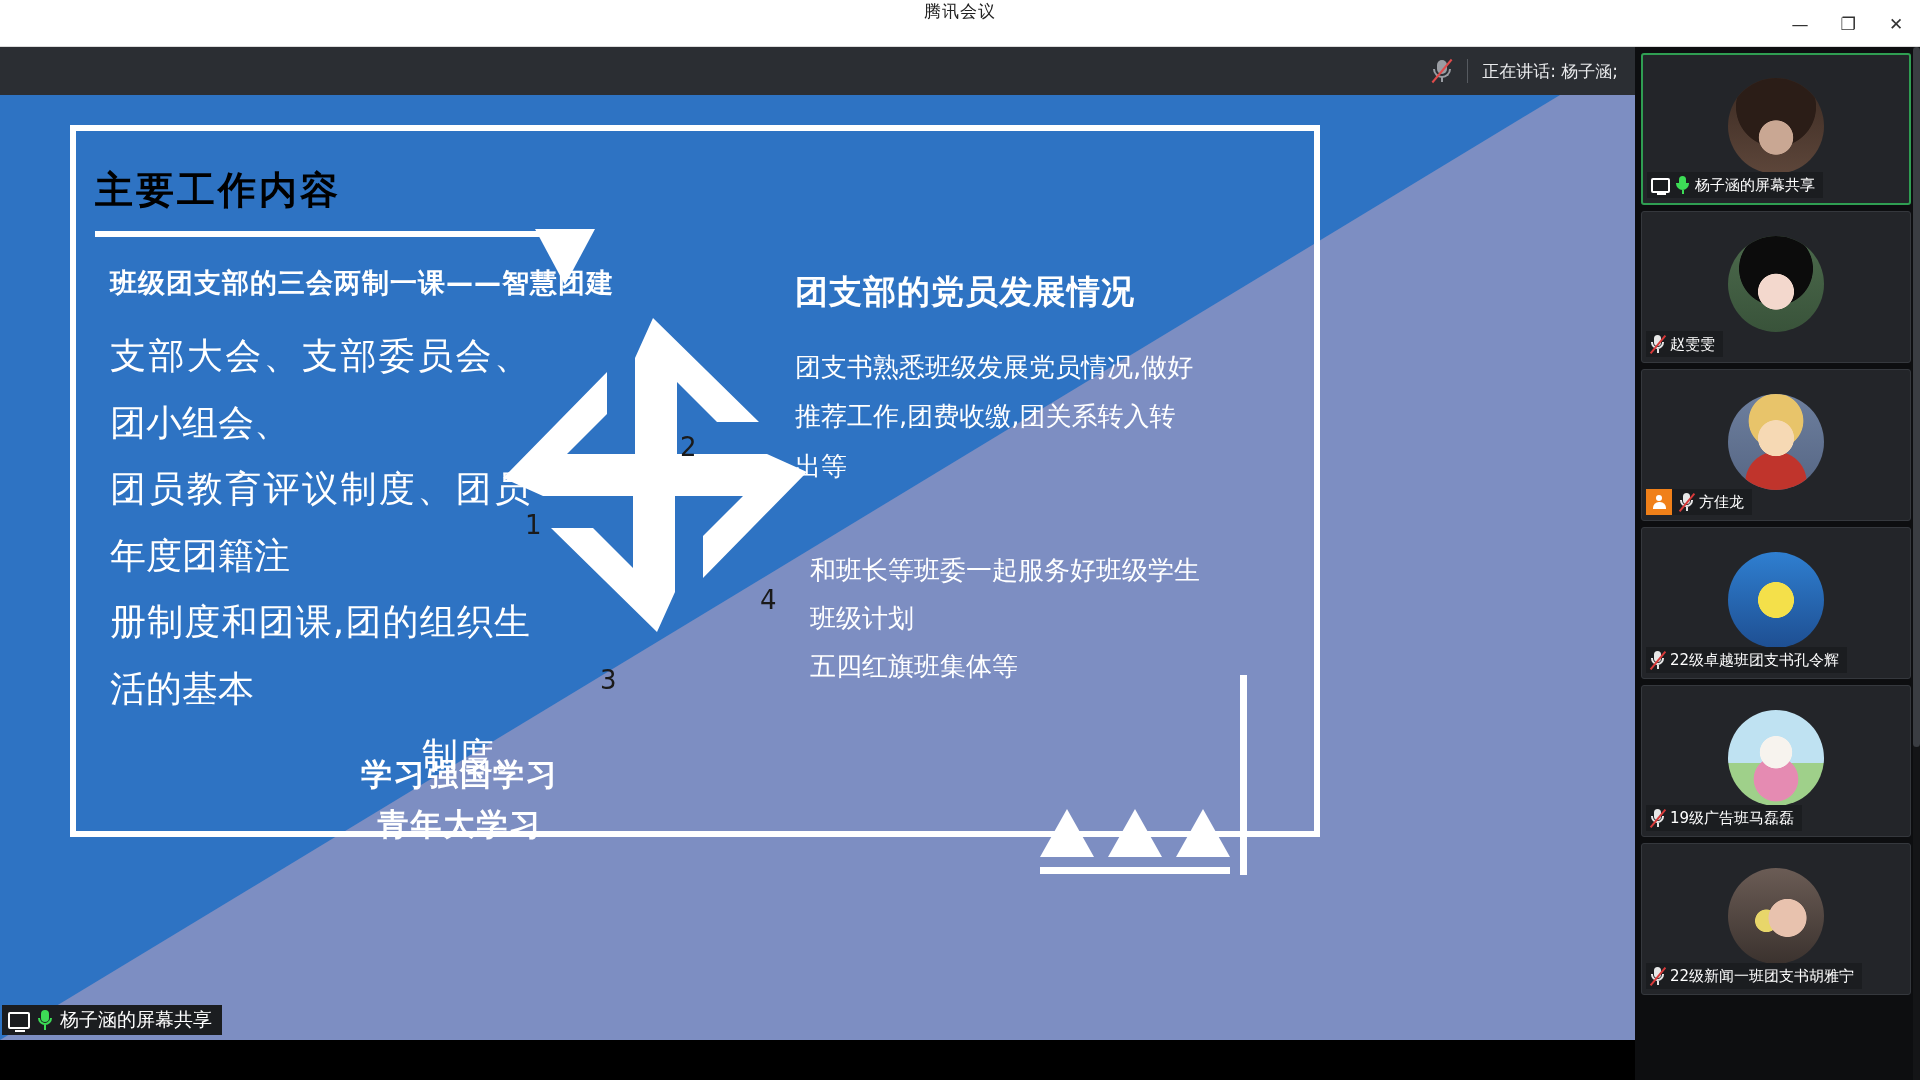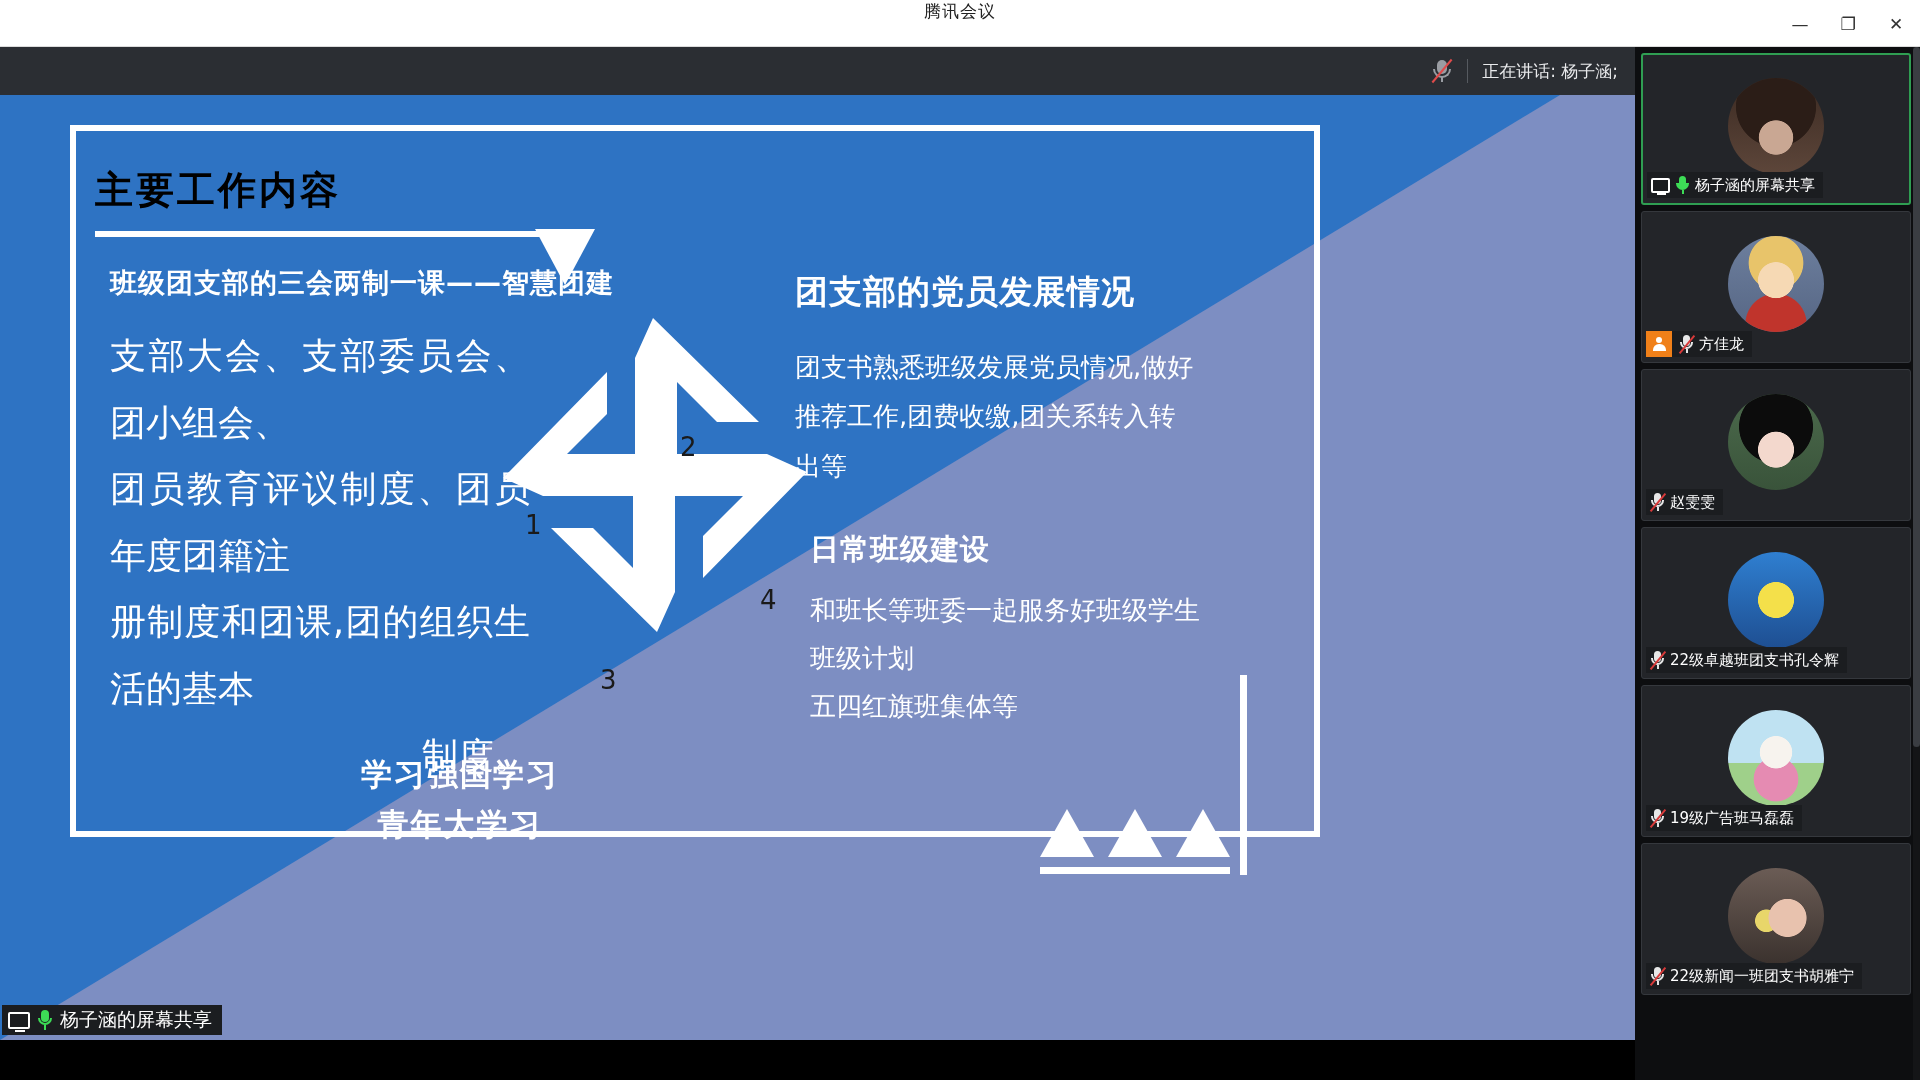--- a/index.html
+++ b/index.html
@@ -252,21 +252,20 @@
       <div class="col-right">
         <div class="r-h">团支部的党员发展情况</div>
         <div class="r-b">
           <span>团支书熟悉班级发展党员情况,做好</span><br>
           <span>推荐工作,团费收缴,团关系转入转</span><br>
           <span>出等</span>
         </div>
       </div>
 
       <div class="col-right2">
-        <div class="r2-h">日常班级建设</div>
         <div class="r2-b">
           <span>和班长等班委一起服务好班级学生</span><br>
           <span>班级计划</span><br>
           <span>五四红旗班集体等</span>
         </div>
       </div>
 
       <div class="pinwheel">
         <svg viewBox="0 0 320 330">
           <g fill="#ffffff">
@@ -313,47 +312,47 @@
             <div class="mini-mute mini-mic-on">
               <div class="b"></div>
               <div class="a"></div>
               <div class="s"></div>
             </div>
             <div class="nm">杨子涵的屏幕共享</div>
           </div>
         </div>
         <div class="tile">
           <div class="avatar">
+            <div class="av-anime"></div>
+          </div>
+          <div class="namebar">
+            <div class="mini-mute">
+              <div class="b"></div>
+              <div class="a"></div>
+              <div class="s"></div>
+              <div class="x"></div>
+            </div>
+            <div class="nm">赵雯雯</div>
+          </div>
+        </div>
+        <div class="tile">
+          <div class="avatar">
             <div class="av-cap"></div>
           </div>
           <div class="namebar withhost">
             <div class="host-badge">
               <div class="hb"></div>
             </div>
             <div class="mini-mute">
               <div class="b"></div>
               <div class="a"></div>
               <div class="s"></div>
               <div class="x"></div>
             </div>
             <div class="nm">方佳龙</div>
-          </div>
-        </div>
-        <div class="tile">
-          <div class="avatar">
-            <div class="av-anime"></div>
-          </div>
-          <div class="namebar">
-            <div class="mini-mute">
-              <div class="b"></div>
-              <div class="a"></div>
-              <div class="s"></div>
-              <div class="x"></div>
-            </div>
-            <div class="nm">赵雯雯</div>
           </div>
         </div>
         <div class="tile">
           <div class="avatar">
             <div class="av-sponge"></div>
           </div>
           <div class="namebar">
             <div class="mini-mute">
               <div class="b"></div>
               <div class="a"></div>

